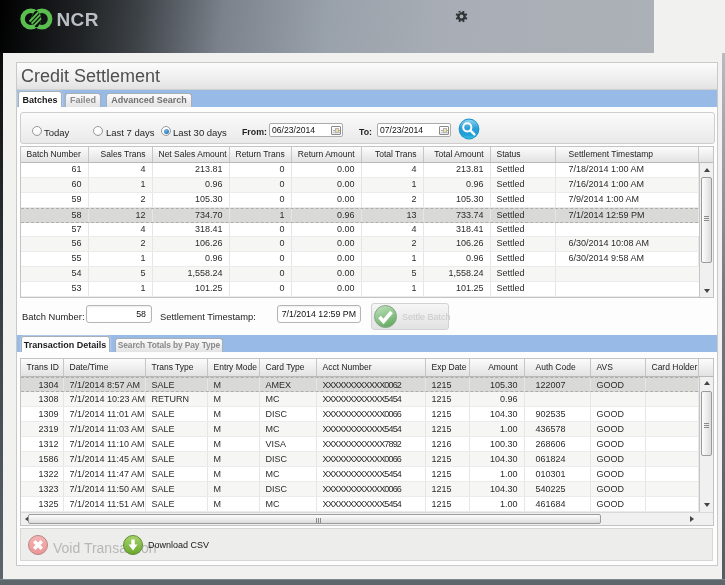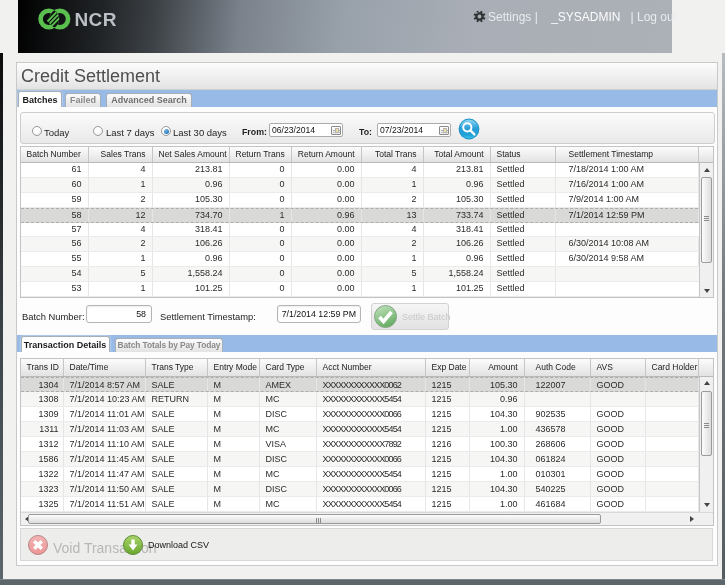--- a/index.html
+++ b/index.html
@@ -1,18 +1,18 @@
 <!DOCTYPE html>
 <html><head><meta charset="utf-8"><style>
 *{margin:0;padding:0;box-sizing:border-box}
 html,body{width:725px;height:585px;font-family:"Liberation Sans",sans-serif;overflow:hidden}
 body{position:relative;background:#f1f1f0}
 .abs{position:absolute}
 
-.hdr{position:absolute;left:18px;top:0;width:654px;height:53px;background:linear-gradient(97deg,#000 0%,#212427 13%,#3c4145 21%,#7b828c 34%,#99a1aa 50%,#a9aeb6 69%,#acb1b7 100%)}
+.hdr{position:absolute;left:0;top:0;width:654px;height:53px;background:linear-gradient(97deg,#000 0%,#212427 13%,#3c4145 21%,#7b828c 34%,#99a1aa 50%,#a9aeb6 69%,#acb1b7 100%)}
 .edgeL{position:absolute;left:0;top:53px;width:3px;height:527px;background:linear-gradient(#0b0b0b,#3d4549 55%,#5d666b)}
 .edgeR{position:absolute;right:0;top:53px;width:3px;height:527px;background:linear-gradient(#b9bcbe,#75797d 45%,#555d62)}
 .edgeB{position:absolute;left:0;top:579px;width:725px;height:6px;background:#5d666b;border-top:1px solid #7e878c}
 
 .hright{position:absolute;top:10px;left:470px;font-size:12px;color:#e9ecef;white-space:nowrap}
 .hright b{color:#fbfcfd;font-weight:normal}
 
 .panel{position:absolute;left:16px;top:62px;width:702px;height:504px;background:#fdfdfd;border:1px solid #c9c9c9}
 .titlebar{position:absolute;left:0;top:0;width:700px;height:27px;background:linear-gradient(#fcfcfc,#e9e9e9 80%,#e2e2e2);border-bottom:1px solid #cfcfcf;font-size:18px;color:#4f4f4f;line-height:26px;padding-left:4px}
 .tabstrip1{position:absolute;left:0;top:26.5px;width:700px;height:17px;background:#97bbe6}
@@ -85,21 +85,20 @@
       <rect x="5.5" y="0.6" width="2" height="2" transform="rotate(112 6.5 6.5)"></rect>
       <rect x="5.5" y="0.6" width="2" height="2" transform="rotate(157 6.5 6.5)"></rect>
       <rect x="5.5" y="0.6" width="2" height="2" transform="rotate(202 6.5 6.5)"></rect>
       <rect x="5.5" y="0.6" width="2" height="2" transform="rotate(247 6.5 6.5)"></rect>
       <rect x="5.5" y="0.6" width="2" height="2" transform="rotate(292 6.5 6.5)"></rect>
       <rect x="5.5" y="0.6" width="2" height="2" transform="rotate(337 6.5 6.5)"></rect>
     </g>
     <circle cx="6.5" cy="6.5" r="1.9" fill="#a9aeb4"></circle>
     <path d="M 3 3.2 A 4.5 4.5 0 0 1 5.2 2.1 L 4.4 4.1 Z" fill="#90959a"></path>
   </svg>
-  <div class="hright">Settings |&nbsp;&nbsp;&nbsp;&nbsp;<b>_SYSADMIN</b>&nbsp;&nbsp;&nbsp;| Log out</div>
 </div>
 <div class="edgeL"></div>
 <div class="edgeR"></div>
 <div class="edgeB"></div>
 <div class="panel">
   <div class="titlebar">Credit Settlement</div>
   <div class="tabstrip1">
     <div class="tab on" style="left:1px;top:1px;width:44px;height:16px;line-height:16px">Batches</div>
     <div class="tab" style="left:48px;top:3px;width:36px;height:14px;line-height:13px">Failed</div>
     <div class="tab" style="left:89px;top:3px;width:86px;height:14px;line-height:13px;color:#6f6f6f">Advanced Search</div>
@@ -266,21 +265,21 @@
               <stop offset="1" stop-color="#6aae67"></stop>
         </linearGradient>
           </defs>
         <circle cx="11.5" cy="11.5" r="11" fill="url(#gg1)" stroke="#85a585" stroke-width="1"></circle>
         <path d="M 5.5 12 L 9.5 16.5 L 17.5 7" fill="none" stroke="#fff" stroke-width="3.6"></path>
       </svg>
       <span class="abs" style="left:30px;top:8px">Settle Batch</span>
     </div>
     <div class="tabstrip2">
       <div class="tab on" style="left:3.5px;top:1px;width:89px;height:16px;line-height:16px">Transaction Details</div>
-      <div class="tab" style="left:98px;top:3px;width:108px;height:14px;line-height:13px;font-size:8.4px;letter-spacing:-0.1px">Batch Totals by Pay Today</div>
+      <div class="tab" style="left:98px;top:3px;width:108px;height:14px;line-height:13px;font-size:8.4px;letter-spacing:-0.1px">Search Totals by Pay Type</div>
     </div>
     <div class="tbl" style="left:2.5px;top:294.5px;width:694px;height:168px">
       <div class="thead" style="height:18px;line-height:17px">
         <span class="num" style="width:43px">Trans ID</span>
           <span style="width:82px">Date/Time</span>
           <span style="width:62px">Trans Type</span>
           <span style="width:52px">Entry Mode</span>
           <span style="width:57px">Card Type</span>
           <span style="width:109px">Acct Number</span>
           <span style="width:44px">Exp Date</span>
@@ -324,21 +323,21 @@
             <span class="" style="width:52px">M</span>
             <span class="" style="width:57px">DISC</span>
             <span class="" style="width:109px;letter-spacing:-0.85px">XXXXXXXXXXXX0066</span>
             <span class="" style="width:44px">1215</span>
             <span class="num" style="width:55px">104.30</span>
             <span class="" style="width:66px;padding-left:11px">902535</span>
             <span class="" style="width:55px">GOOD</span>
             <span class="" style="width:53px"></span>
           </div>
           <div class="trow alt" style="height:15px;line-height:14px">
-            <span class="num" style="width:43px;padding-right:4px">1311</span>
+            <span class="num" style="width:43px;padding-right:4px">2319</span>
             <span class="" style="width:82px">7/1/2014 11:03 AM</span>
             <span class="" style="width:62px">SALE</span>
             <span class="" style="width:52px">M</span>
             <span class="" style="width:57px">MC</span>
             <span class="" style="width:109px;letter-spacing:-0.85px">XXXXXXXXXXXX5454</span>
             <span class="" style="width:44px">1215</span>
             <span class="num" style="width:55px">1.00</span>
             <span class="" style="width:66px;padding-left:11px">436578</span>
             <span class="" style="width:55px">GOOD</span>
             <span class="" style="width:53px"></span>

